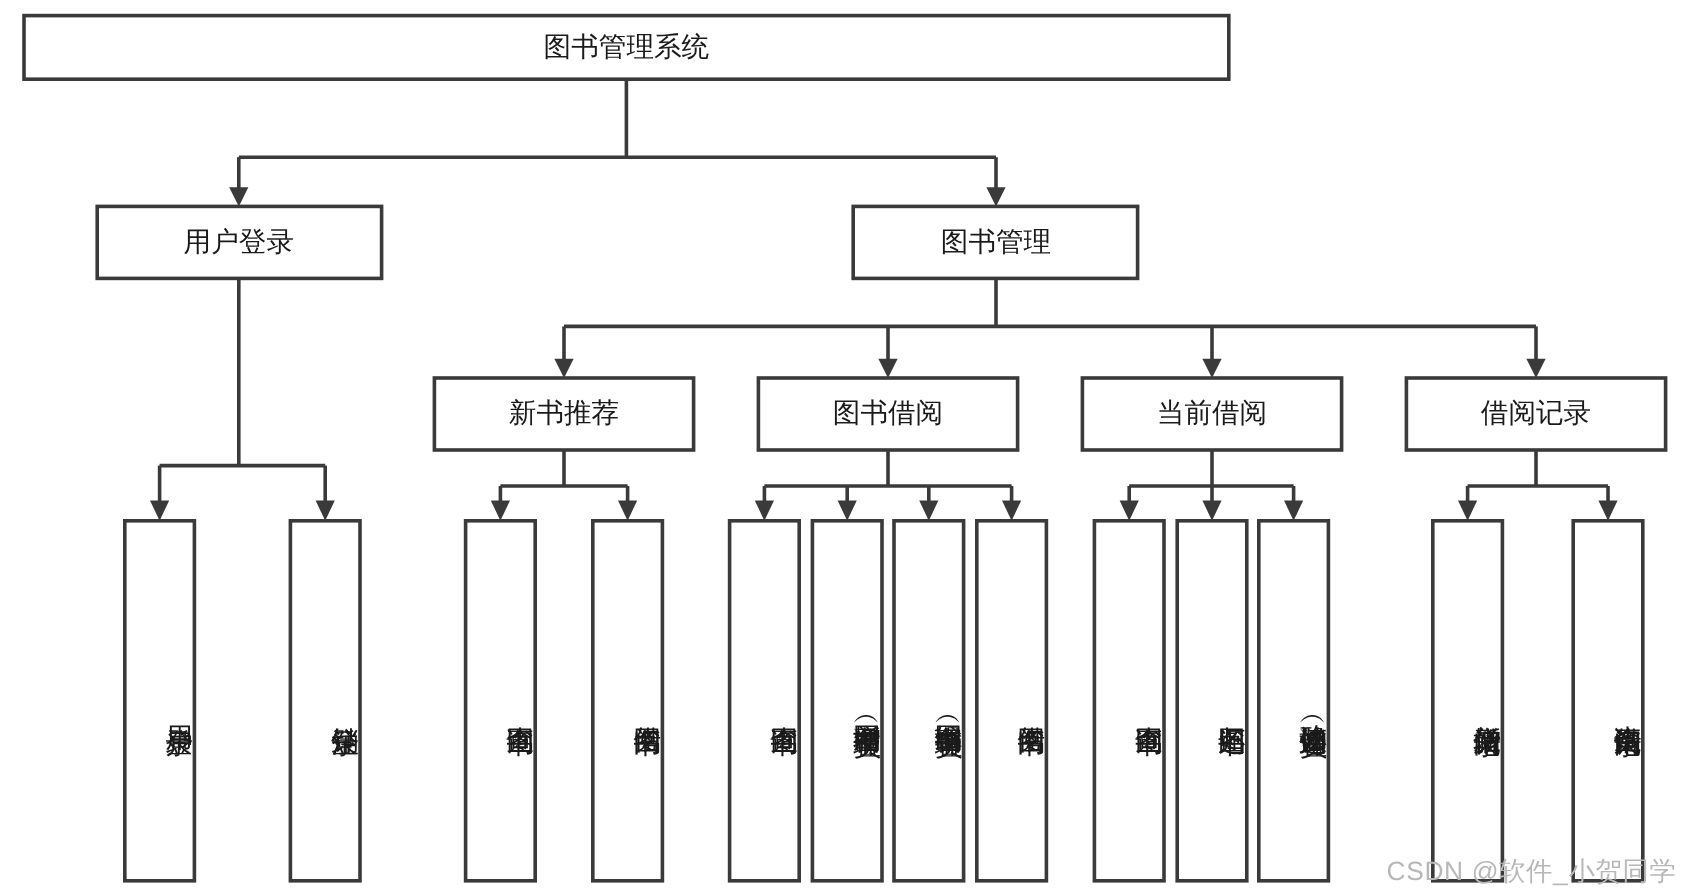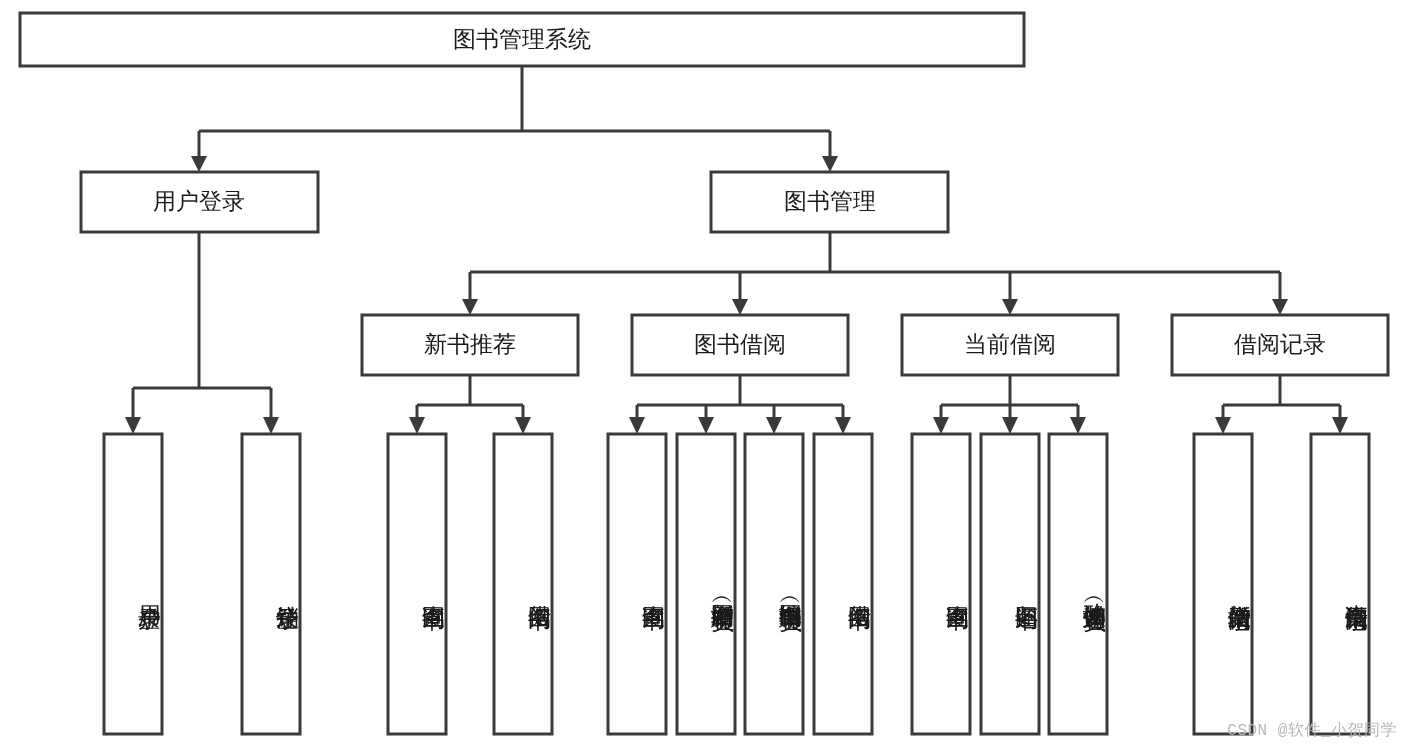--- a/index.html
+++ b/index.html
@@ -62,22 +62,22 @@
     stroke-linecap: butt;
   }
   .arrow-head {
     fill: #3a3a3a;
     stroke: none;
   }
   .watermark {
     position: absolute;
     right: 8px;
     bottom: 6px;
-    font-family: Liberation Mono, monospace;
-    font-size: 16px;
+    font-family: Liberation Sans, sans-serif;
+    font-size: 22px;
     color: #b8b8b8;
     letter-spacing: 0.5px;
     white-space: nowrap;
     pointer-events: none;
     margin-top: 33px;
   }
 </style>
 </head>
 <body>
 

